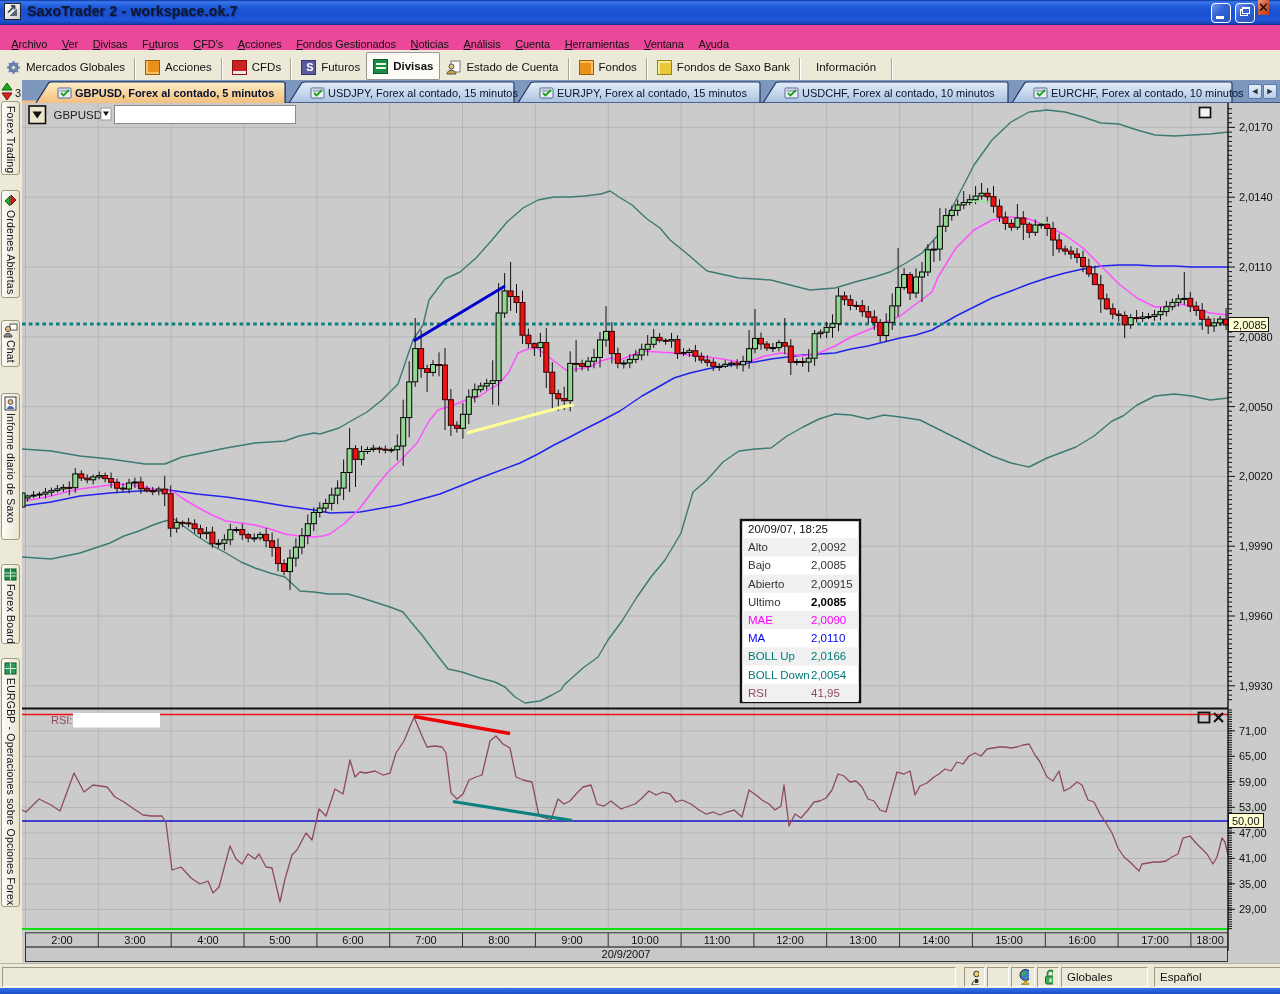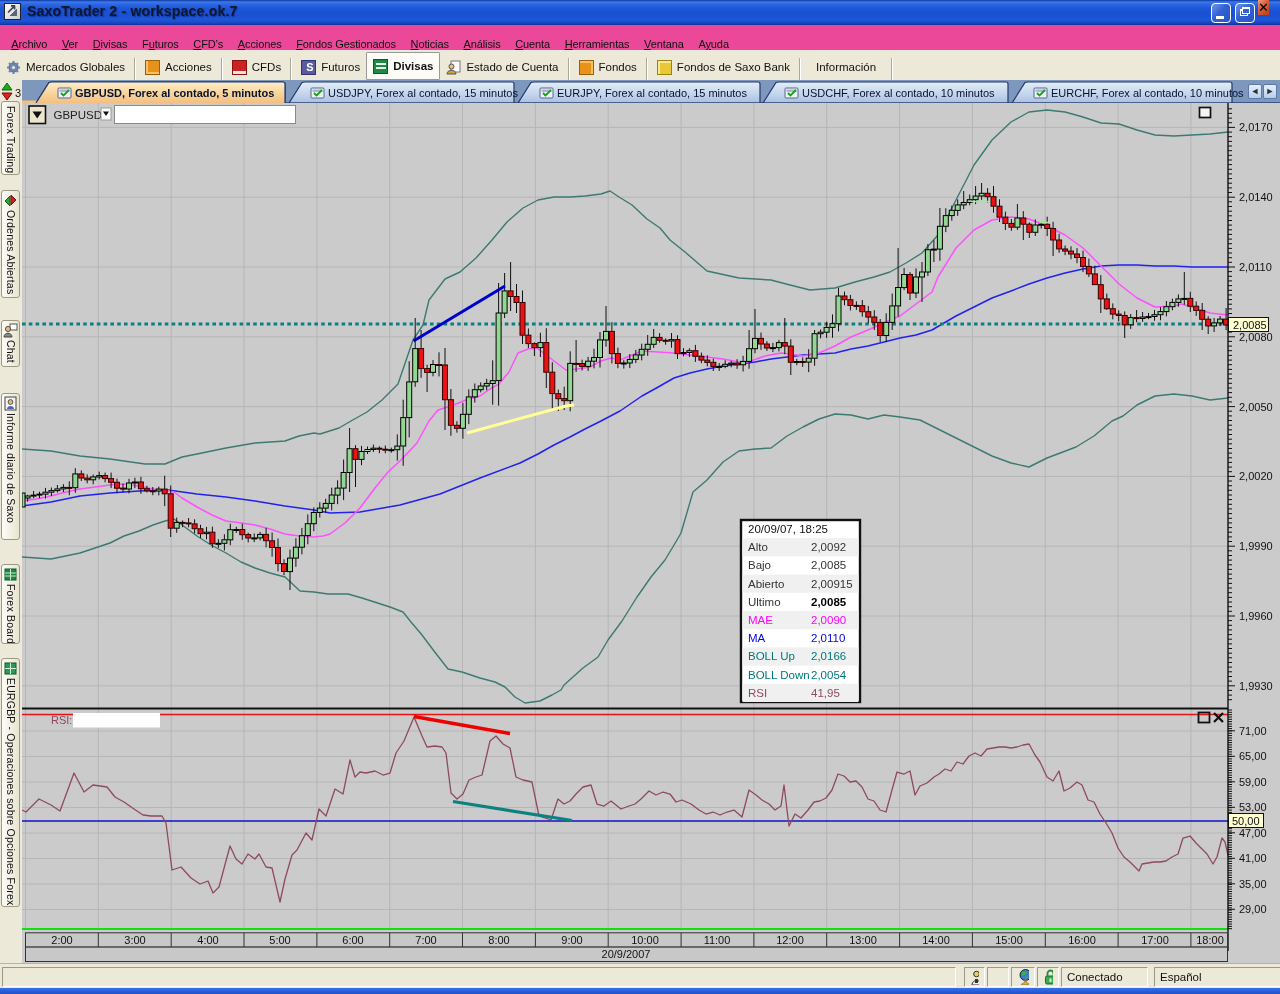--- a/index.html
+++ b/index.html
@@ -521,16 +521,16 @@
         <path d="M4 15.5 L8.5 12.5 L13 15.5 Z" fill="#d8b040" stroke="#907020" stroke-width=".6"></path>
       </svg>
     </div>
     <div class="spanel" style="left:1037px;width:22px;justify-content:center">
       <svg width="15" height="16">
         <rect x="2.5" y="7" width="10" height="8" rx="1.5" fill="#3faa52" stroke="#1a6a2a"></rect>
         <path d="M4.5 7 V4.5 a3 3 0 0 1 6 0 V7" fill="none" stroke="#2a8a3a" stroke-width="1.8"></path>
         <rect x="6.5" y="9.5" width="2" height="3.5" fill="#d8f0d8"></rect>
       </svg>
     </div>
-    <div class="spanel" style="left:1061px;width:87px">Conectado</div>
+    <div class="spanel" style="left:1061px;width:87px">Globales</div>
     <div class="spanel" style="left:1154px;width:128px">Español</div>
   </div>
 <div id="winborder" class="abs"></div>
 
 </body></html>

